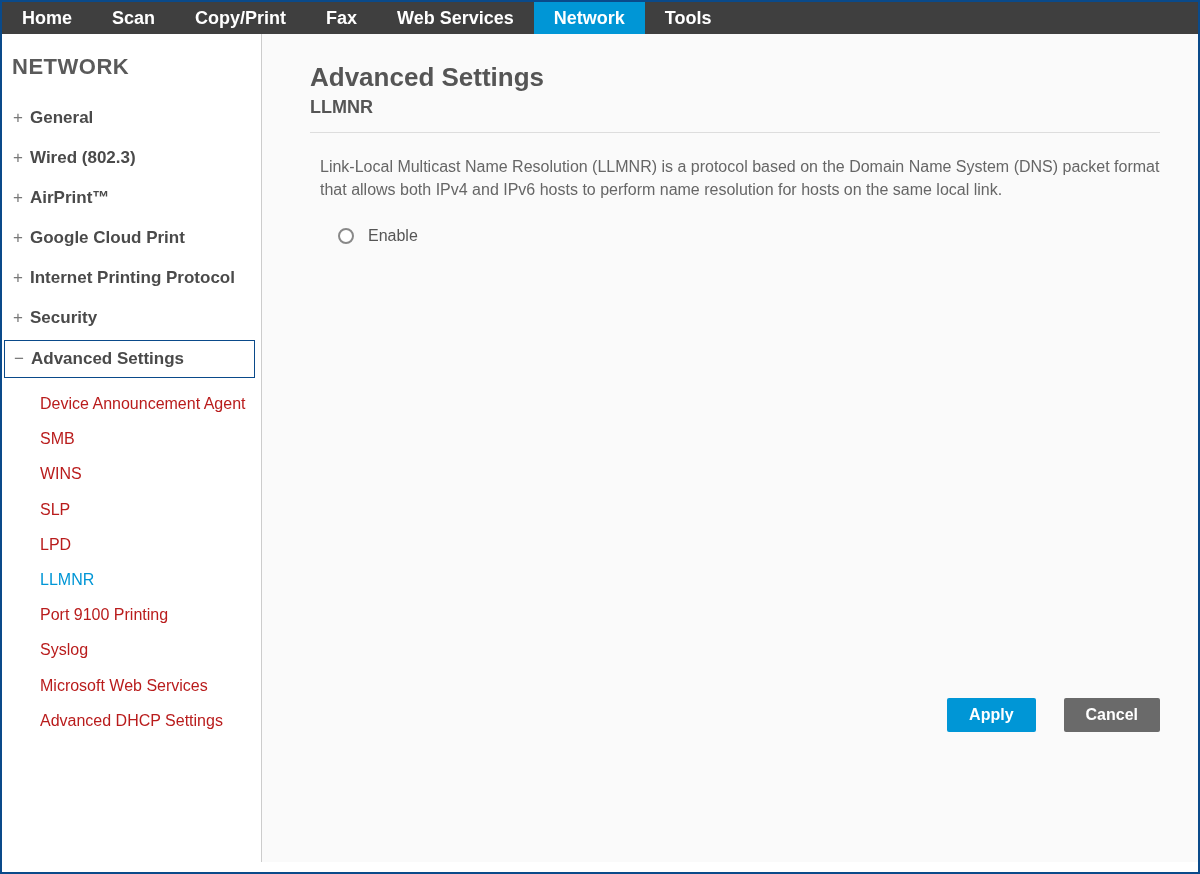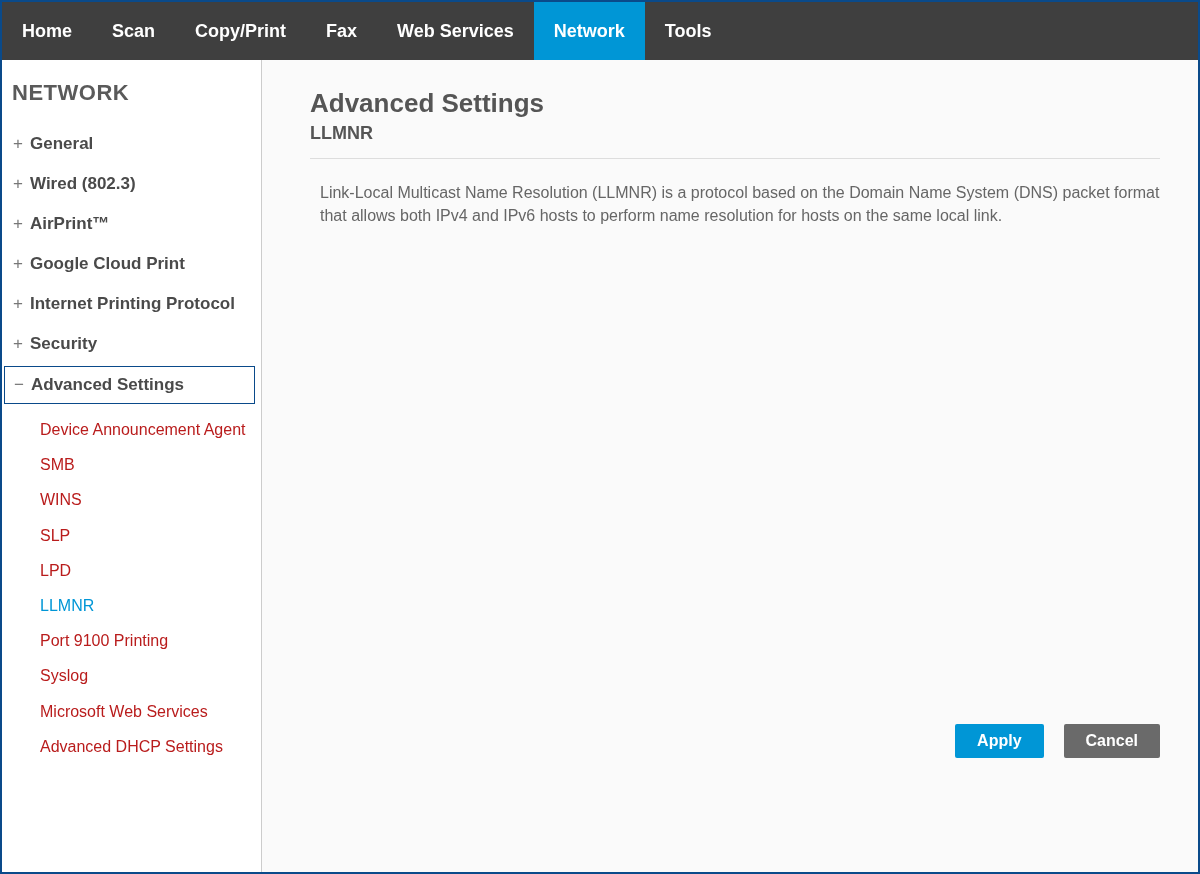--- a/index.html
+++ b/index.html
@@ -8,21 +8,21 @@
     background: #fff;
     color: #333;
     width: 1200px;
     height: 874px;
     overflow: hidden;
     border: 2px solid #0a4a8a;
   }
   .topnav {
     display: flex;
     background: #3f3f3f;
-    height: 58px;
+    height: 32px;
     align-items: stretch;
   }
   .topnav .tab {
     color: #fff;
     font-weight: 700;
     font-size: 18px;
     padding: 0 20px;
     display: flex;
     align-items: center;
     cursor: pointer;
@@ -148,21 +148,21 @@
   }
   .radio-label {
     font-size: 16px;
     color: #555;
   }
   .button-bar {
     position: absolute;
     right: 38px;
     bottom: 130px;
     display: flex;
-    gap: 20px;
+    gap: 28px;
   }
   .btn {
     padding: 8px 22px;
     font-size: 16px;
     font-weight: 700;
     color: #fff;
     border: none;
     cursor: pointer;
     border-radius: 2px;
   }
@@ -230,20 +230,24 @@
     </div>
   </div>
 
   <div class="main">
     <div class="page-title">Advanced Settings</div>
     <div class="page-subtitle">LLMNR</div>
     <hr class="divider">
     <div class="desc">Link-Local Multicast Name Resolution (LLMNR) is a protocol based on the Domain Name System (DNS) packet format that allows both IPv4 and IPv6 hosts to perform name resolution for hosts on the same local link.</div>
 
     <div class="radios">
+      <div class="radio-row">
+        <span class="radio"></span>
+        <span class="radio-label">Enable</span>
+      </div>
     </div>
 
     <div class="button-bar">
       <button class="btn btn-primary">Apply</button>
       <button class="btn btn-secondary">Cancel</button>
     </div>
   </div>
 </div>
 
 </body></html>

